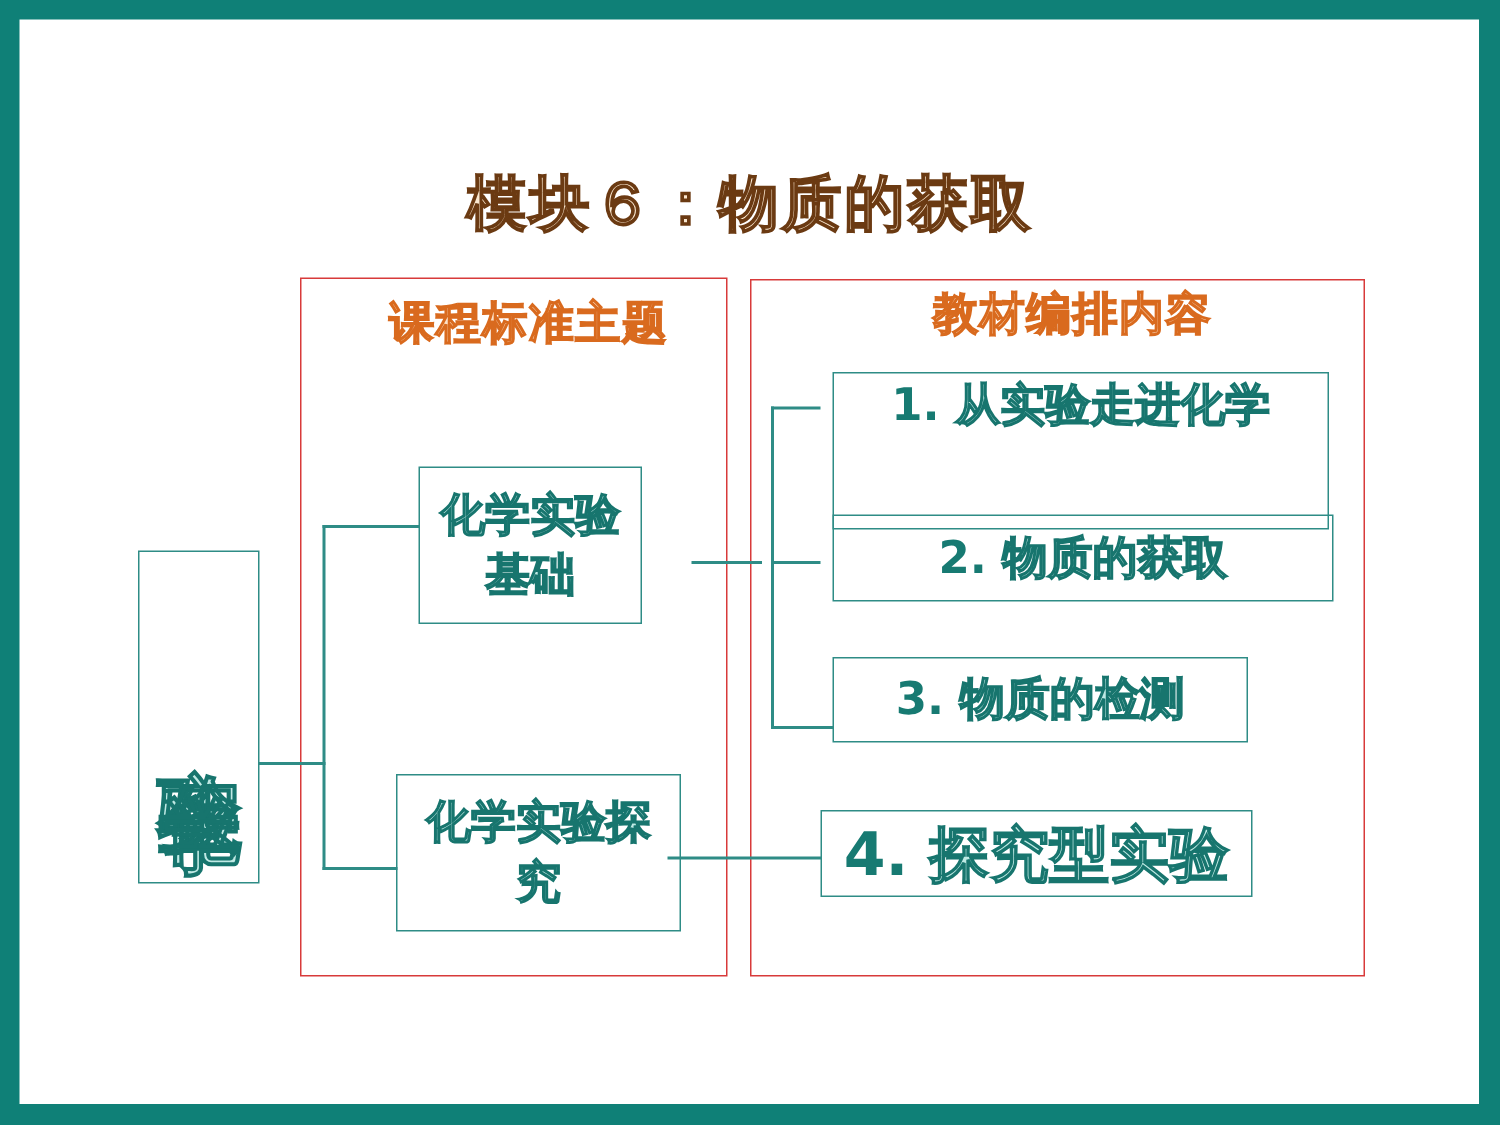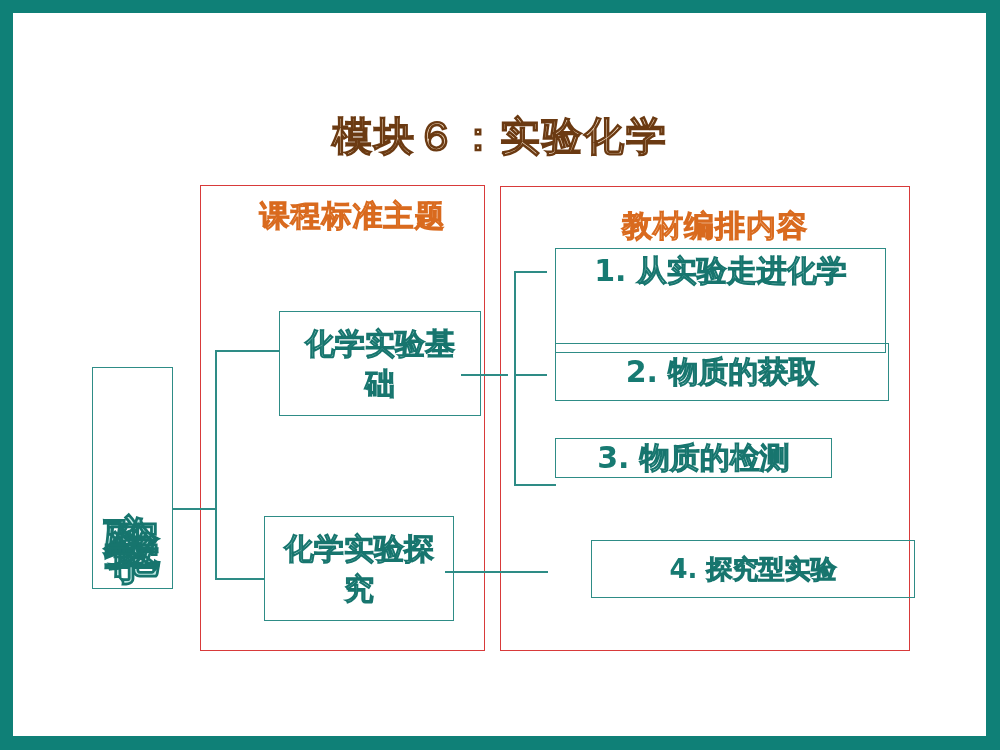--- a/index.html
+++ b/index.html
@@ -41,38 +41,38 @@
     .vbox-text {
       writing-mode: vertical-rl; text-orientation: upright;
       font-size: 56px; letter-spacing: 6px; line-height: 64px;
     }
   </style>
 </head>
 <body>
 
 <div class="slide"></div>
 
-<div class="abs title">模块６：实验化学</div>
+<div class="abs title">模块６：物质的获取</div>
 
 <div class="abs red-panel" style="left:200px; top:185px; width:285px; height:466px;"></div>
 <div class="abs red-panel" style="left:500px; top:186px; width:410px; height:465px;"></div>
 
 <div class="abs panel-head" style="left:200px; top:196px; width:285px;">课程标准主题</div>
-<div class="abs panel-head" style="left:500px; top:206px; width:410px;">教材编排内容</div>
+<div class="abs panel-head" style="left:500px; top:190px; width:410px;">教材编排内容</div>
 
 <div class="abs box" style="left:92px; top:367px; width:81px; height:222px;">
   <span class="vbox-text teal-text">实验化学</span>
 </div>
 
 <div class="abs line" style="left:172px; top:508px; width:45px; height:2px;"></div>
 <div class="abs line" style="left:215px; top:350px; width:2px; height:230px;"></div>
 <div class="abs line" style="left:215px; top:350px; width:65px; height:2px;"></div>
 <div class="abs line" style="left:215px; top:578px; width:50px; height:2px;"></div>
 
-<div class="abs box" style="left:279px; top:311px; width:202px; height:105px; font-size:30px; line-height:40px;">
+<div class="abs box" style="left:279px; top:311px; width:149px; height:105px; font-size:30px; line-height:40px;">
   <span class="teal-text" style="width:150px; word-break:break-all;">化学实验基础</span>
 </div>
 <div class="abs box" style="left:264px; top:516px; width:190px; height:105px; font-size:30px; line-height:40px;">
   <span class="teal-text" style="width:150px; word-break:break-all;">化学实验探究</span>
 </div>
 
 <div class="abs line" style="left:461px; top:374px; width:47px; height:2px;"></div>
 <div class="abs line" style="left:514px; top:271px; width:2px; height:215px;"></div>
 <div class="abs line" style="left:514px; top:271px; width:33px; height:2px;"></div>
 <div class="abs line" style="left:514px; top:374px; width:33px; height:2px;"></div>
@@ -85,24 +85,24 @@
     <span class="num" style="display:inline;">1.</span>
     <span class="teal-text" style="display:inline;">从实验走进化学</span>
   </span>
 </div>
 <div class="abs box" style="left:555px; top:343px; width:334px; height:58px; font-size:30px;">
   <span>
     <span class="num" style="display:inline;">2.</span>
     <span class="teal-text" style="display:inline;">物质的获取</span>
   </span>
 </div>
-<div class="abs box" style="left:555px; top:438px; width:277px; height:40px; font-size:30px;">
+<div class="abs box" style="left:555px; top:438px; width:277px; height:57px; font-size:30px;">
   <span>
     <span class="num" style="display:inline;">3.</span>
     <span class="teal-text" style="display:inline;">物质的检测</span>
   </span>
 </div>
-<div class="abs box" style="left:547px; top:540px; width:324px; height:58px; font-size:26px;margin-left:44px;">
+<div class="abs box" style="left:547px; top:540px; width:288px; height:58px; font-size:40px;">
   <span>
     <span class="num" style="display:inline;">4.</span>
     <span class="teal-text" style="display:inline;">探究型实验</span>
   </span>
 </div>
 
 </body></html>

